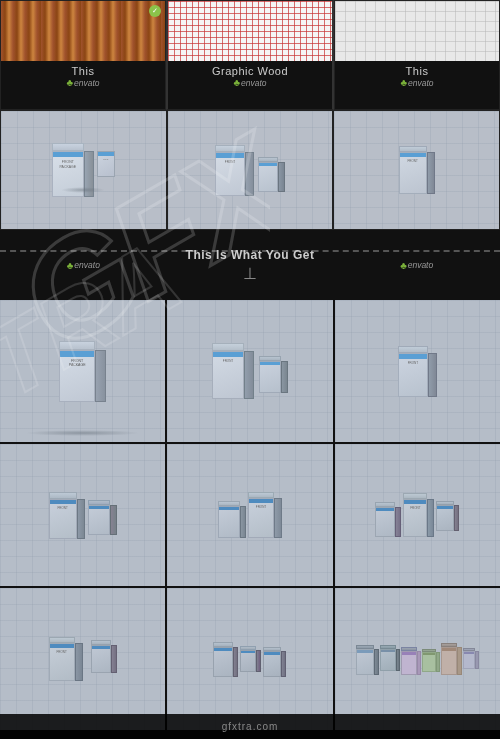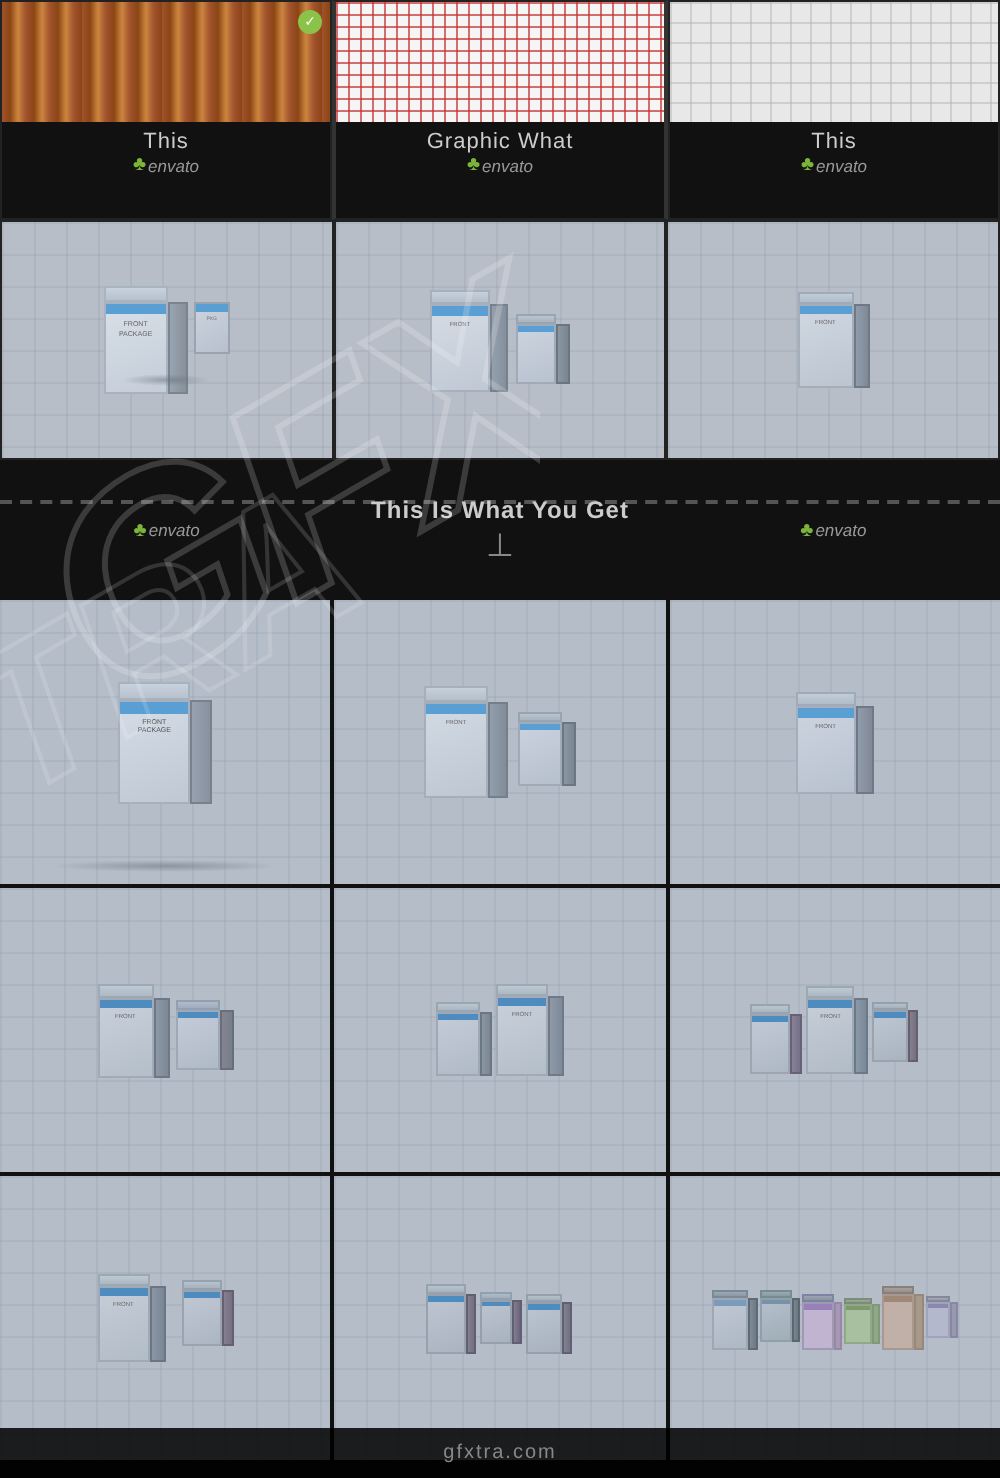--- a/index.html
+++ b/index.html
@@ -290,21 +290,21 @@
     <span class="texture-label">This</span>
     <div class="envato-logo-styled">
       <span class="leaf">♣</span>
       <span>envato</span>
     </div>
     <div class="checkmark-corner">✓</div>
   </div>
 
   <div class="texture-cell" style="border-left: 2px solid #333; border-right: 2px solid #333;">
     <div class="texture-img graphic-texture"></div>
-    <span class="texture-label">Graphic What</span>
+    <span class="texture-label">Graphic Wood</span>
     <div class="envato-logo-styled">
       <span class="leaf">♣</span>
       <span>envato</span>
     </div>
   </div>
 
   <div class="texture-cell">
     <div class="texture-img white-texture"></div>
     <span class="texture-label">This</span>
     <div class="envato-logo-styled">

